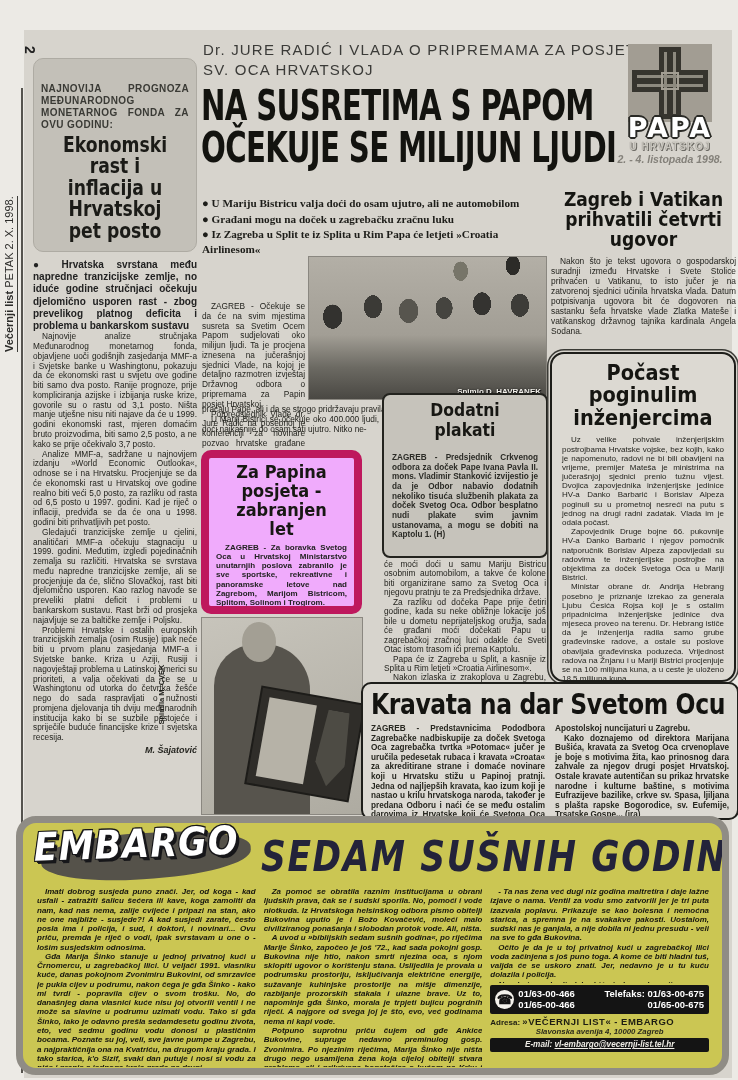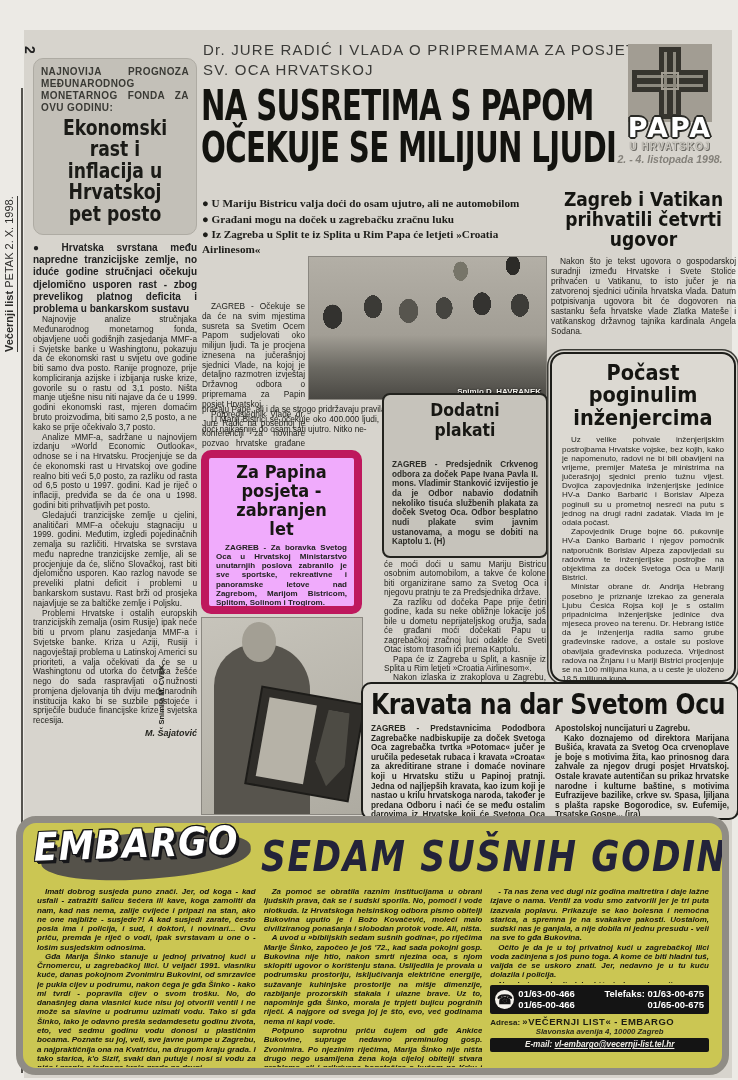--- a/index.html
+++ b/index.html
@@ -11,21 +11,21 @@
   
   .pagenum{position:absolute;left:26px;top:42px;font-size:14px;font-weight:700;color:#222;transform:rotate(90deg);}
   .edition{position:absolute;left:3px;top:352px;transform:rotate(-90deg);transform-origin:left top;white-space:nowrap;font-size:11px;color:#2c2c2a;border-bottom:1px solid #3c3c38;padding-bottom:2px;}
   .edition b{font-weight:700;}
 
   
   .kicker{position:absolute;left:203px;top:40px;width:440px;font-size:15px;letter-spacing:1.2px;color:#3b3b38;line-height:1.35;}
 
   
   .economy{position:absolute;left:33px;top:58px;width:164px;color:#24241f;}
-  .eco-box{background:#c3c0b8;border-radius:10px;padding:7px 7px 9px;border:1px solid #aeaba3;}
+  .eco-box{background:#c3c0b8;border-radius:10px;padding:24px 7px 9px;border:1px solid #aeaba3;}
   .eco-kicker{font-size:10px;font-weight:700;letter-spacing:.4px;color:#3a3a35;text-align:justify;line-height:1.2;}
   .eco-headline{margin-top:4px;font-family:"DejaVu Sans",sans-serif;font-size:21px;font-weight:900;line-height:1.02;text-align:center;color:#1b1b17;transform:scaleX(.82);transform-origin:center;}
   .eco-lead{margin-top:7px;font-size:10px;font-weight:800;line-height:1.22;text-align:justify;color:#222;}
   .eco-body{font-size:8.3px;line-height:1.18;}
   .art p{margin:0;text-align:justify;}
   .art p{text-indent:9px;}
   .art p.noind{text-indent:0;}
   .eco-byline{text-align:right;font-size:9px;font-weight:800;font-style:italic;margin-top:2px;}
 
   
@@ -61,21 +61,21 @@
   .p2-head{position:absolute;left:40px;top:4px;width:34px;height:40px;background:#a39f94;border-radius:50%;}
   .p2-frame{position:absolute;left:52px;top:78px;width:102px;height:96px;background:#2f2d29;transform:rotate(10deg);box-shadow:0 0 0 2px #1d1c19;}
   .p2-panel{position:absolute;left:8px;top:8px;width:48px;height:80px;background:#b6b2a7;}
   .p2-tie{position:absolute;left:64px;top:10px;width:30px;height:76px;background:#4d4b44;clip-path:polygon(15% 0,85% 0,100% 70%,50% 100%,0 70%);}
   .photo2-caption{position:absolute;left:-62px;top:60px;transform:rotate(-90deg);transform-origin:center;font-size:7.5px;font-weight:800;color:#1e1e1a;white-space:nowrap;}
   .photo2-caption-wrap{position:absolute;left:193px;top:630px;width:10px;height:120px;}
 
   
   .plakati{position:absolute;left:382px;top:393px;width:166px;height:165px;border:2px solid #23231e;border-radius:8px;background:#c6c3bb;padding:5px 8px;box-sizing:border-box;overflow:hidden;}
   .plakati-headline{font-family:"DejaVu Sans",sans-serif;font-size:17px;font-weight:900;text-align:center;color:#171713;transform:scaleX(.92);}
-  .plakati-body{margin-top:20px;font-size:8.2px;font-weight:700;line-height:1.18;color:#2b2b26;text-align:justify;}
+  .plakati-body{margin-top:13px;font-size:8.2px;font-weight:700;line-height:1.18;color:#2b2b26;text-align:justify;}
 
   
   .papa{position:absolute;left:610px;top:44px;width:120px;text-align:center;}
   .papa-square{width:84px;height:78px;margin:0 auto;}
   .papa-title{font-family:"DejaVu Sans",sans-serif;font-size:27px;font-weight:900;letter-spacing:2px;color:#fff;margin-top:-10px;
     text-shadow:-2px 0 #2a2a26,2px 0 #2a2a26,0 -2px #2a2a26,0 2px #2a2a26,-1px -1px #2a2a26,1px 1px #2a2a26,1px -1px #2a2a26,-1px 1px #2a2a26;}
   .papa-sub{font-size:10px;font-weight:800;letter-spacing:1px;color:#c9c6be;text-shadow:0 0 1px #6a6862,1px 1px 0 #6a6862;margin-top:-2px;}
   .papa-dates{font-size:10.5px;font-weight:800;font-style:italic;color:#84817a;margin-top:1px;}
 
   

